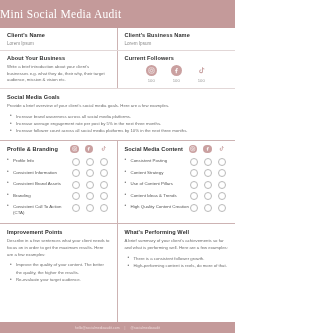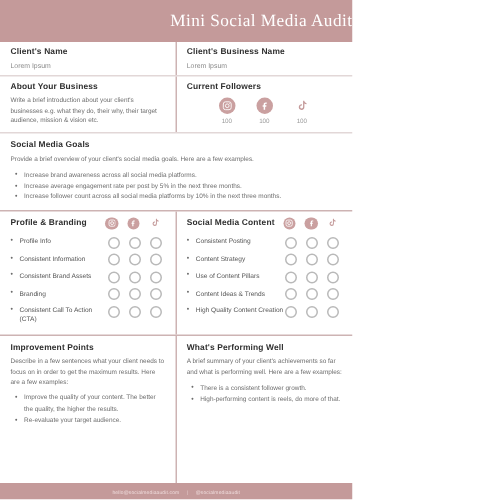--- a/index.html
+++ b/index.html
@@ -23,21 +23,21 @@
     display: flex;
     flex-direction: column;
   }
 
   
   .header-band {
     background: #c49a9a;
     height: 28px;
     display: flex;
     align-items: center;
-    justify-content: flex-end;
+    justify-content: flex-start;
     flex: 0 0 auto;
   }
   .header-title {
     font-family: "Liberation Serif", serif;
     color: #ffffff;
     font-size: 11.5px;
     letter-spacing: 0.3px;
     font-weight: 400;
     white-space: nowrap;
   }

